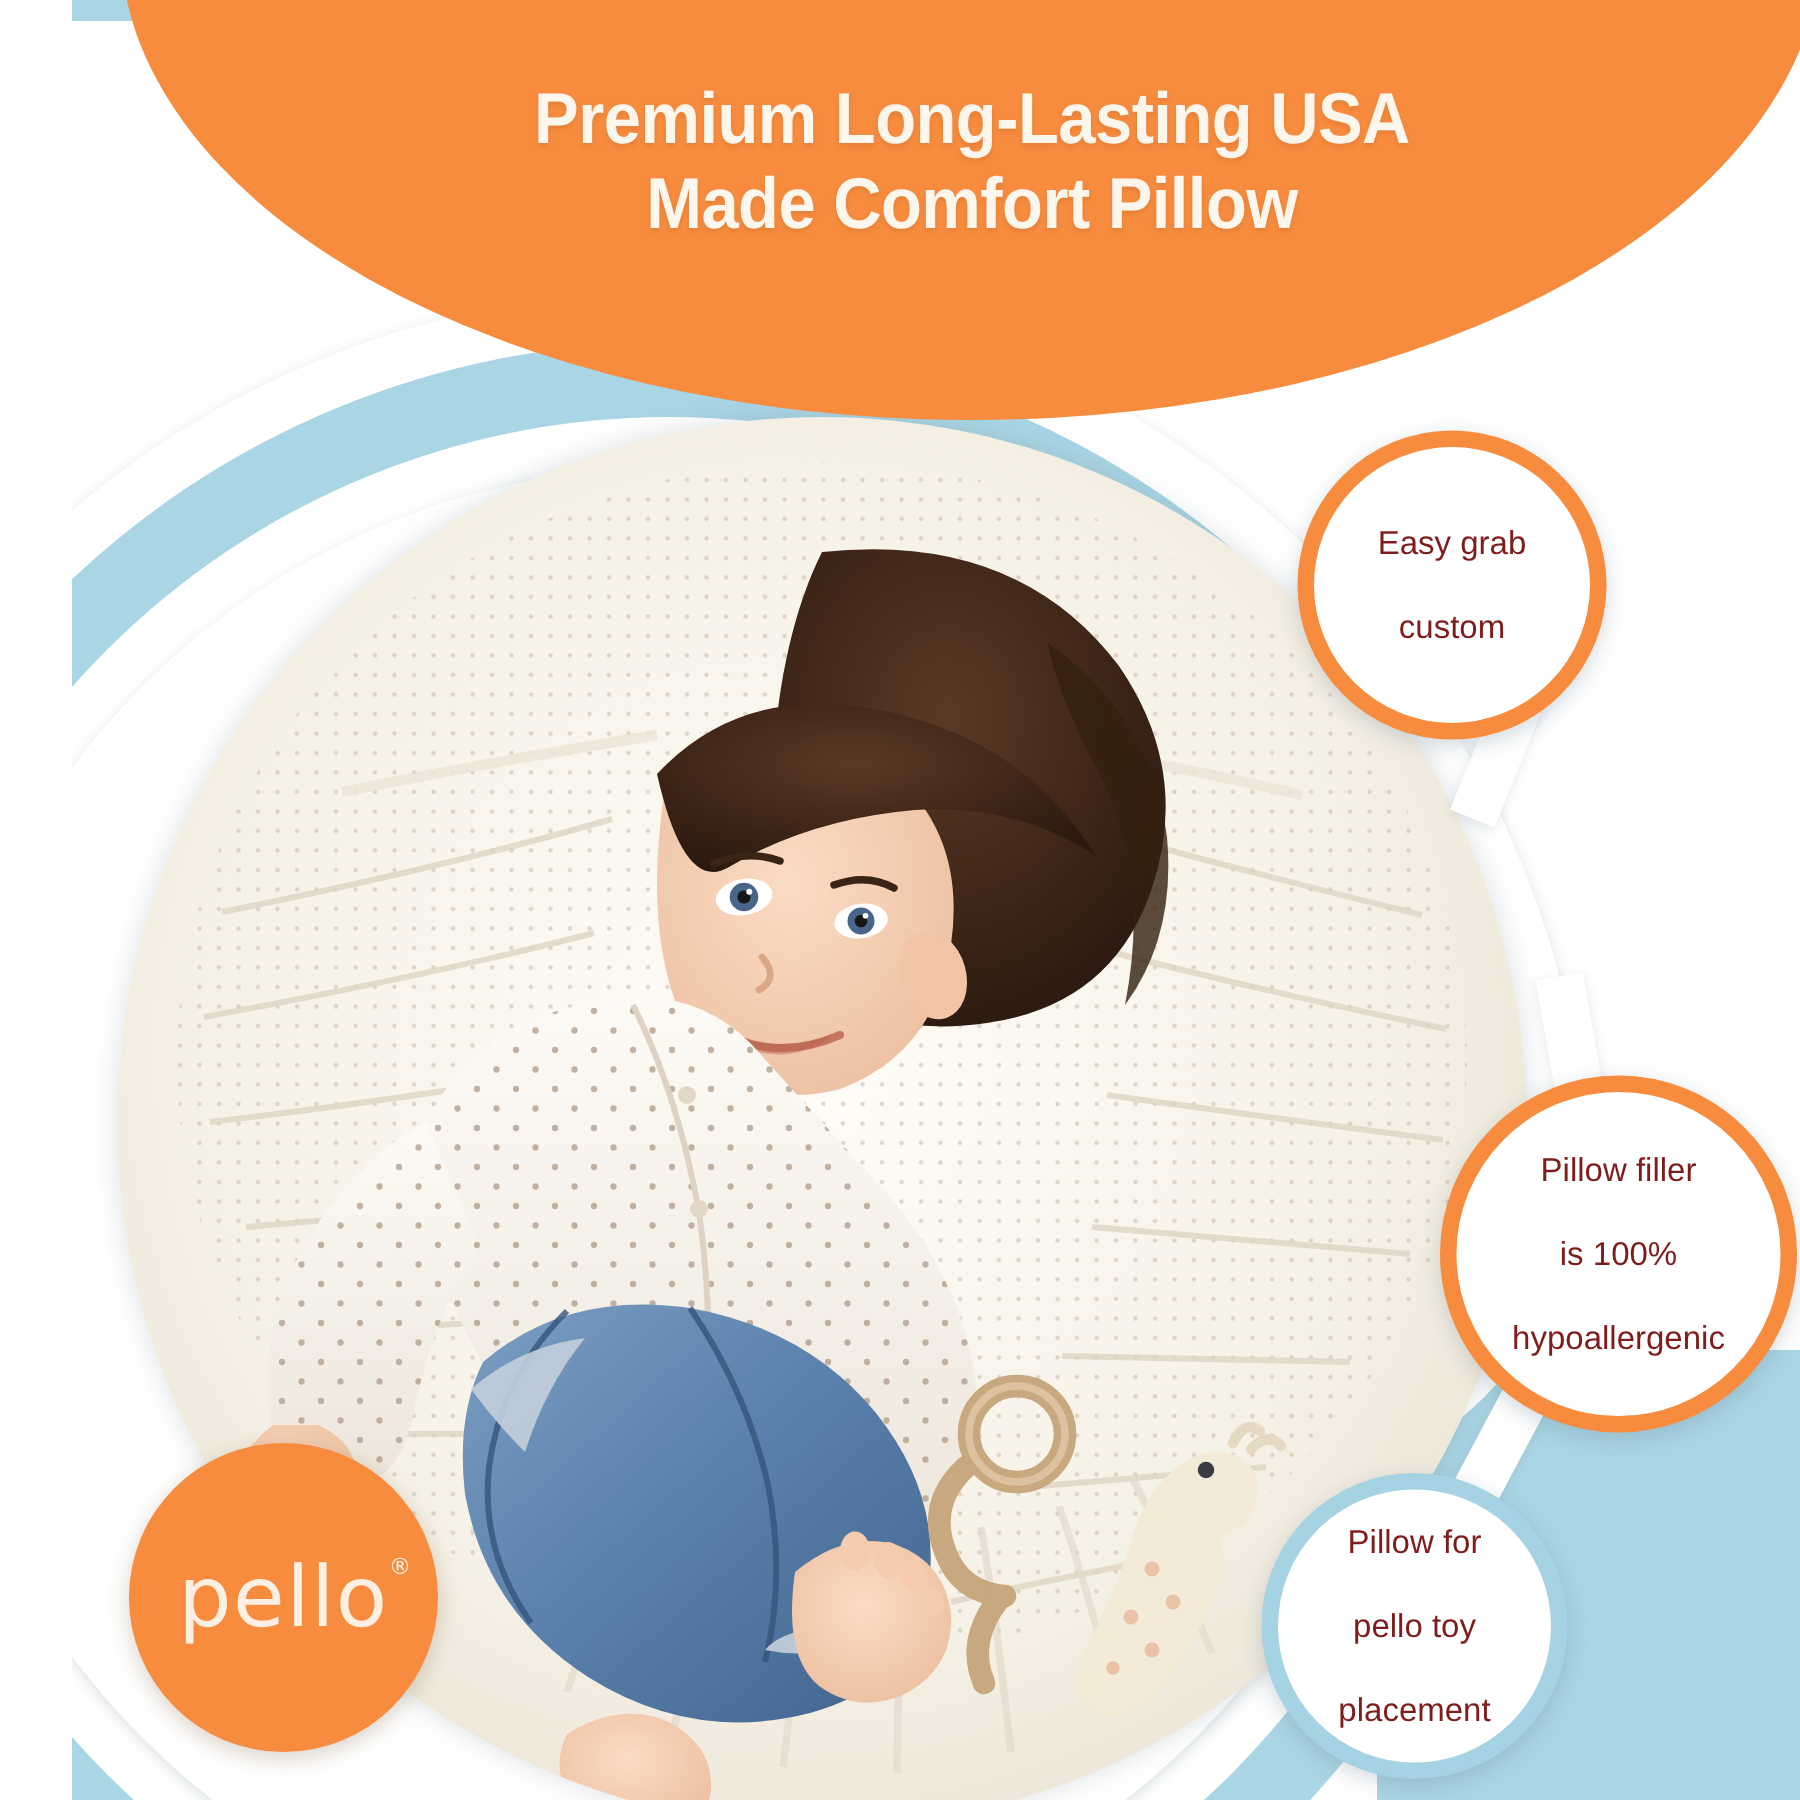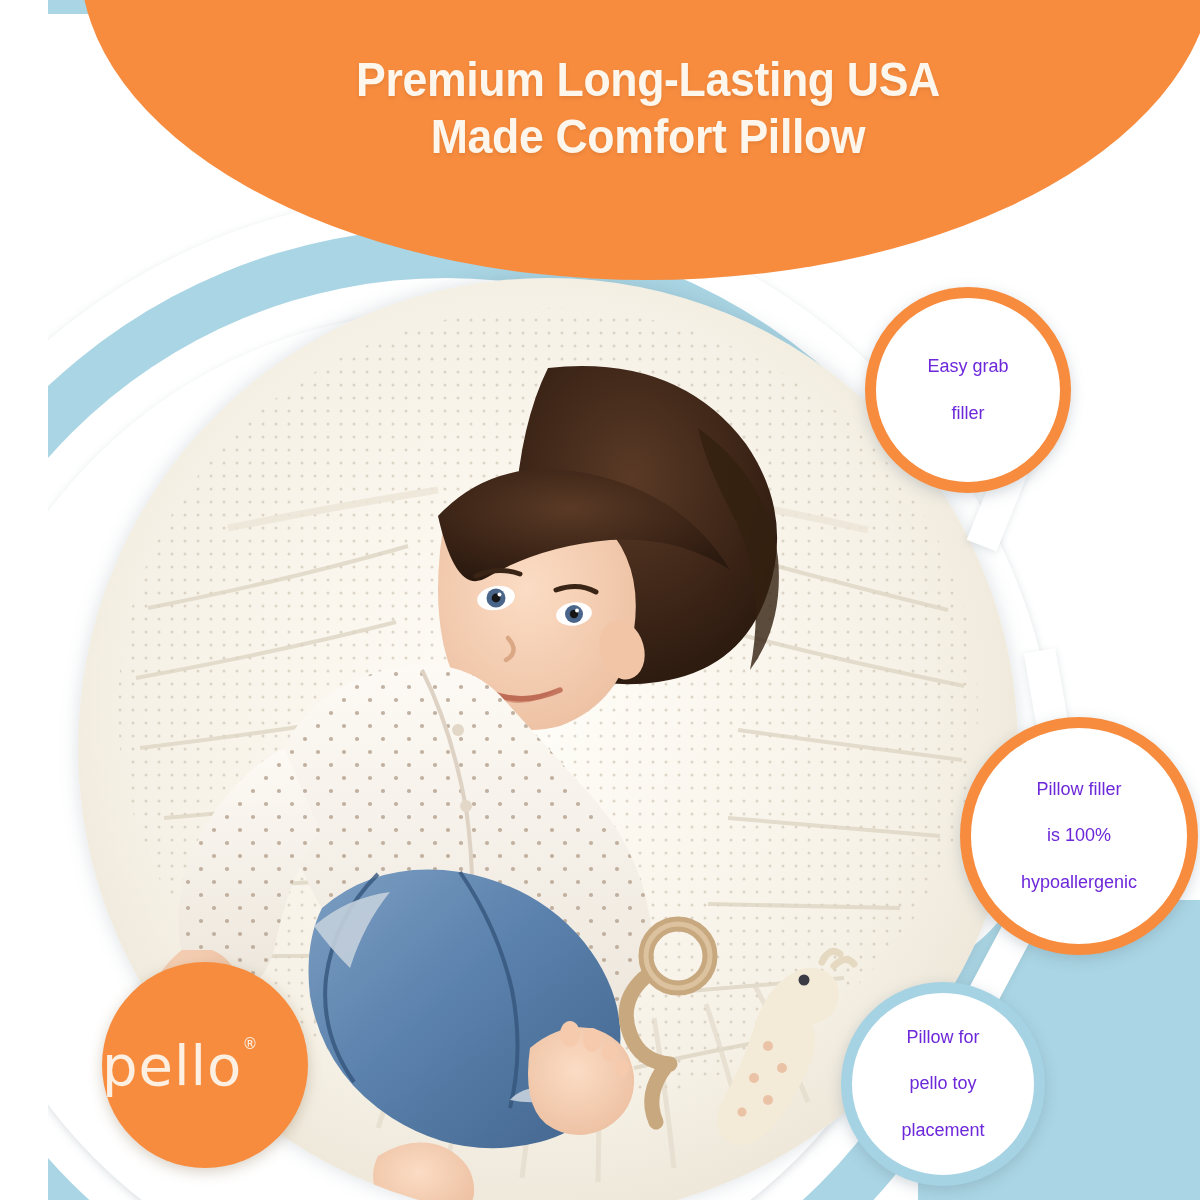--- a/index.html
+++ b/index.html
@@ -100,22 +100,22 @@
   }
   .header-text .l{display:block;}
 
   
   .bubble{
     position:absolute;
     border-radius:50%;
     background:#ffffff;
     display:flex;align-items:center;justify-content:center;
     text-align:center;
-    color:#6d28d9;
-    font-size:18px;
+    color:#7f1d1d;
+    font-size:22px;
     line-height:1.28;
     z-index:6;
     box-shadow:0 4px 14px rgba(110,130,145,.30);
   }
   .bubble span{display:block;padding:0 8px;}
   .bubble.orange{border:11px solid var(--orange);}
   .bubble.blue{border:11px solid var(--blue-ring);}
 
   .b1{left:817px;top:287px;width:206px;height:206px;}
   .b2{left:942px;top:500px;width:186px;height:186px;}
@@ -126,24 +126,24 @@
   .connector{
     position:absolute;background:#ffffff;z-index:4;
     box-shadow:0 2px 7px rgba(120,140,150,.22);
   }
   .c1{left:940px;top:430px;width:32px;height:120px;transform:rotate(22deg);}
   .c2{left:985px;top:650px;width:32px;height:110px;transform:rotate(-10deg);}
   .c3{left:930px;top:920px;width:32px;height:110px;transform:rotate(28deg);}
 
   
   .logo{
-    position:absolute;left:54px;top:962px;
+    position:absolute;left:38px;top:962px;
     width:206px;height:206px;border-radius:50%;
     background:var(--orange);
-    display:flex;align-items:center;
+    display:flex;align-items:center;justify-content:center;
     z-index:9;
     box-shadow:0 4px 14px rgba(120,90,50,.28);
   }
   .logo-word{
     position:relative;
     color:#fdf0e2;
     font-size:56px;
     font-weight:400;
     letter-spacing:1px;
     font-family:"DejaVu Sans", sans-serif;
@@ -348,21 +348,21 @@
 
   <div class="header-blob"></div>
   <div class="header-text">
     <span class="l">Premium Long-Lasting USA</span>
     <span class="l">Made Comfort Pillow</span>
   </div>
 
   <div class="bubble orange b1">
     <span>
       <span>Easy grab</span><br>
-      <span>filler</span>
+      <span>custom</span>
     </span>
   </div>
 
 
   <div class="bubble orange b3">
     <span>
       <span>Pillow filler</span><br>
       <span>is 100%</span><br>
       <span>hypoallergenic</span>
     </span>

